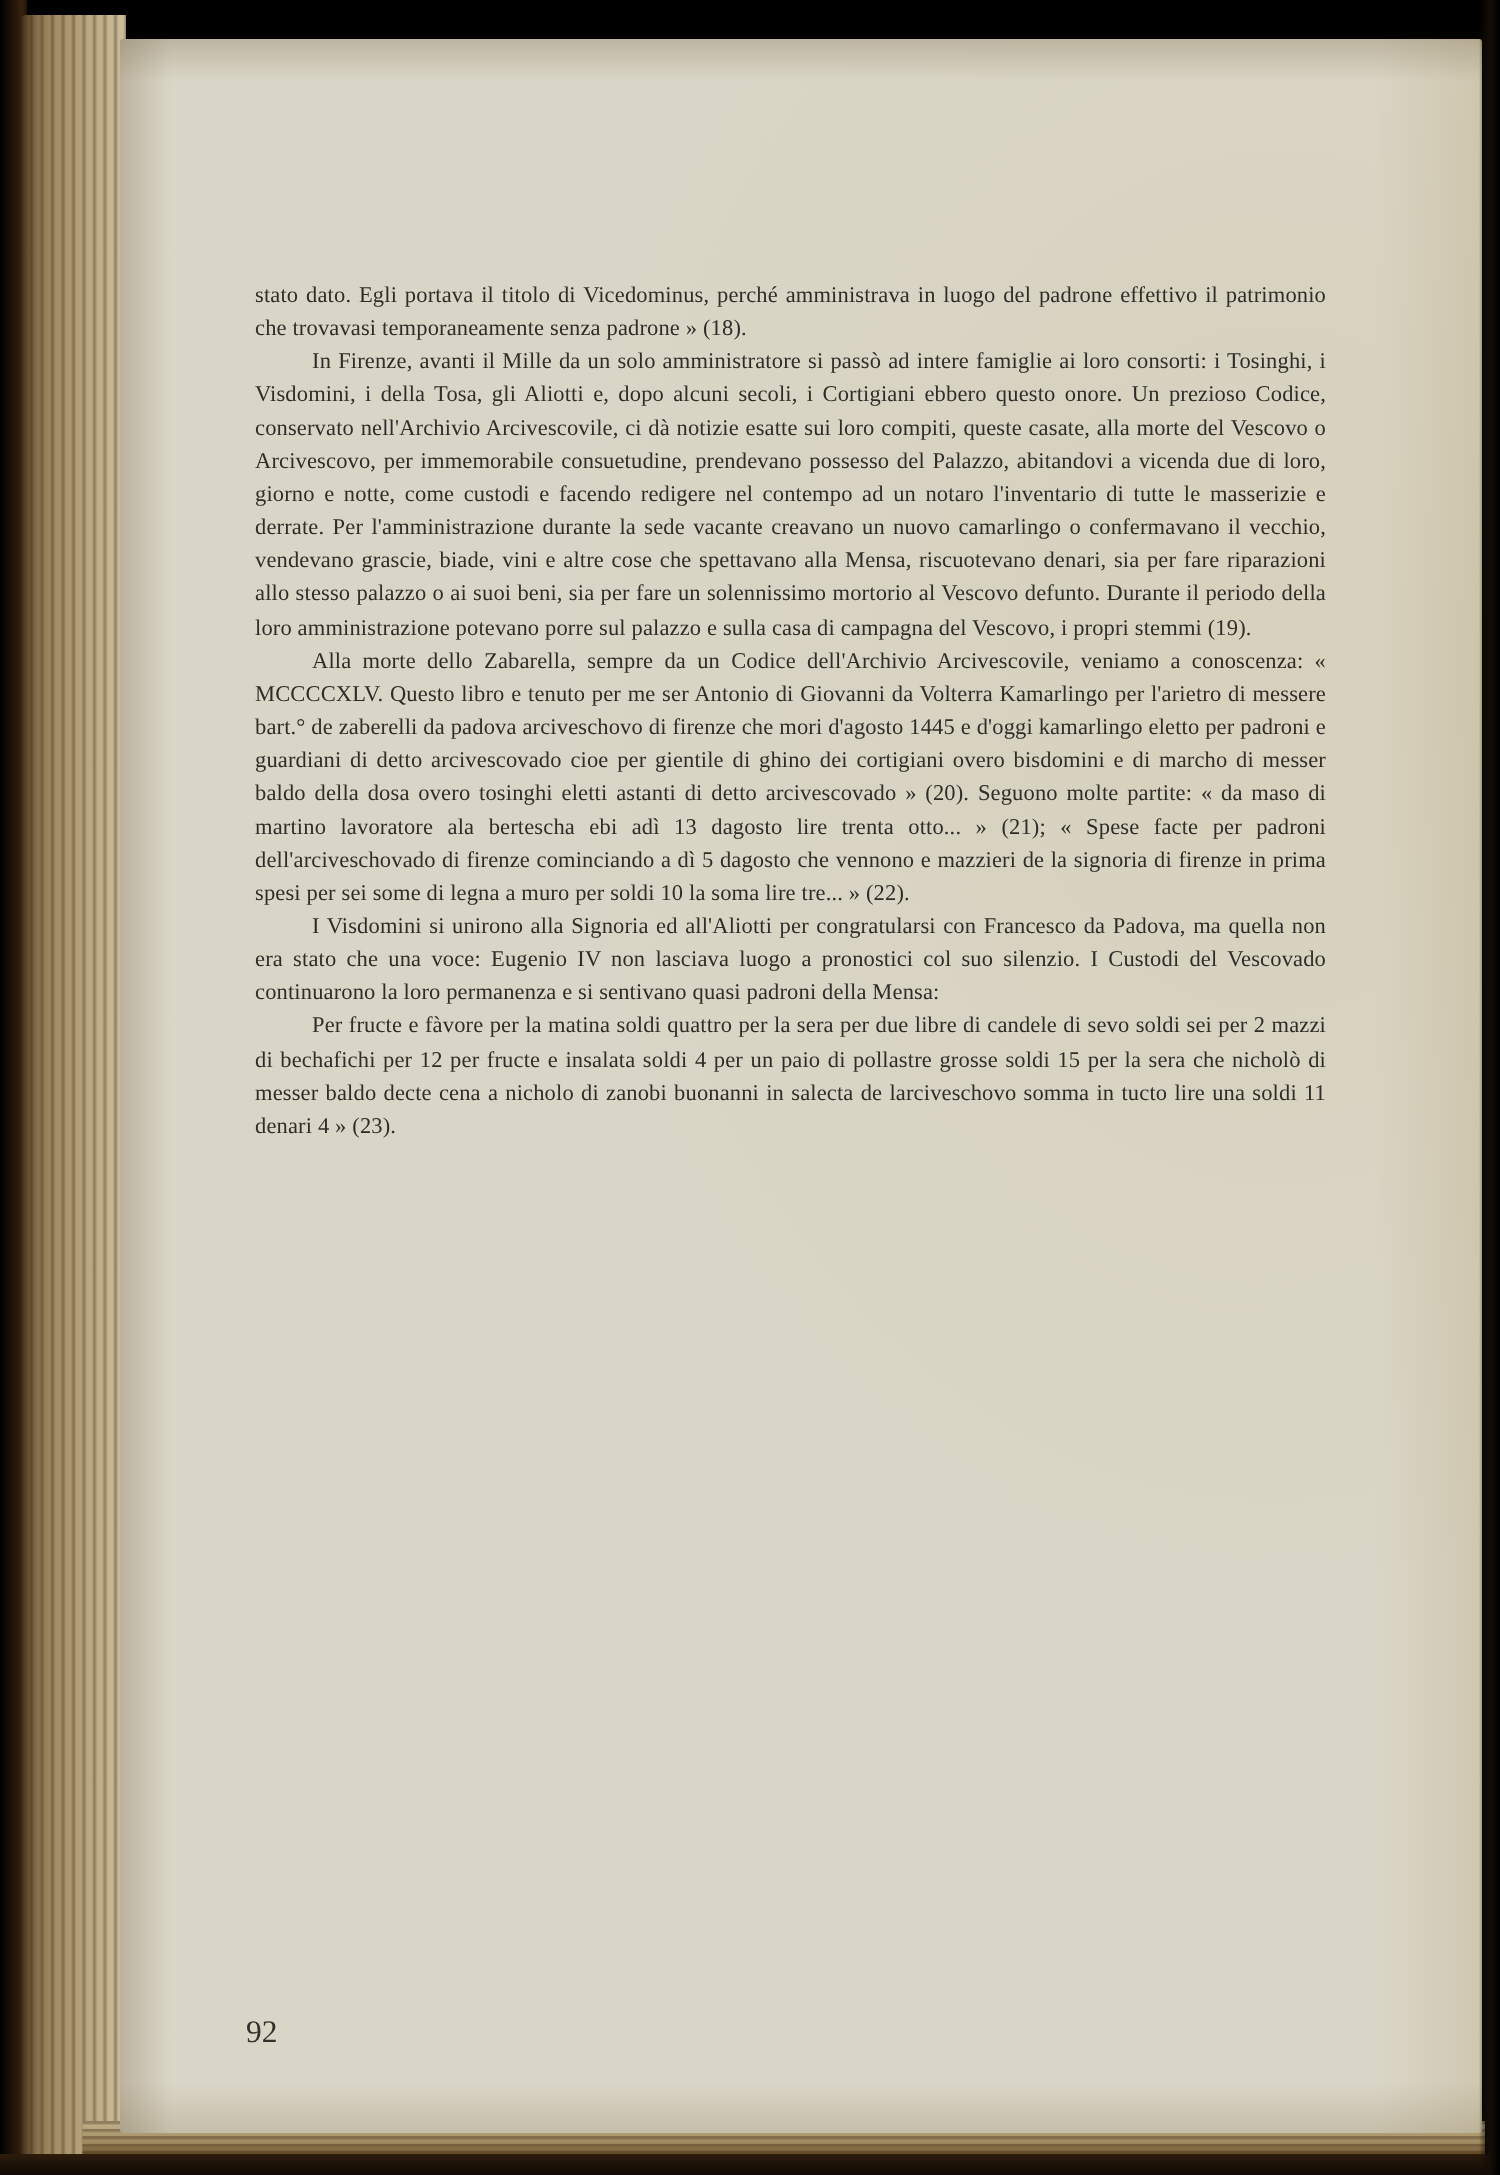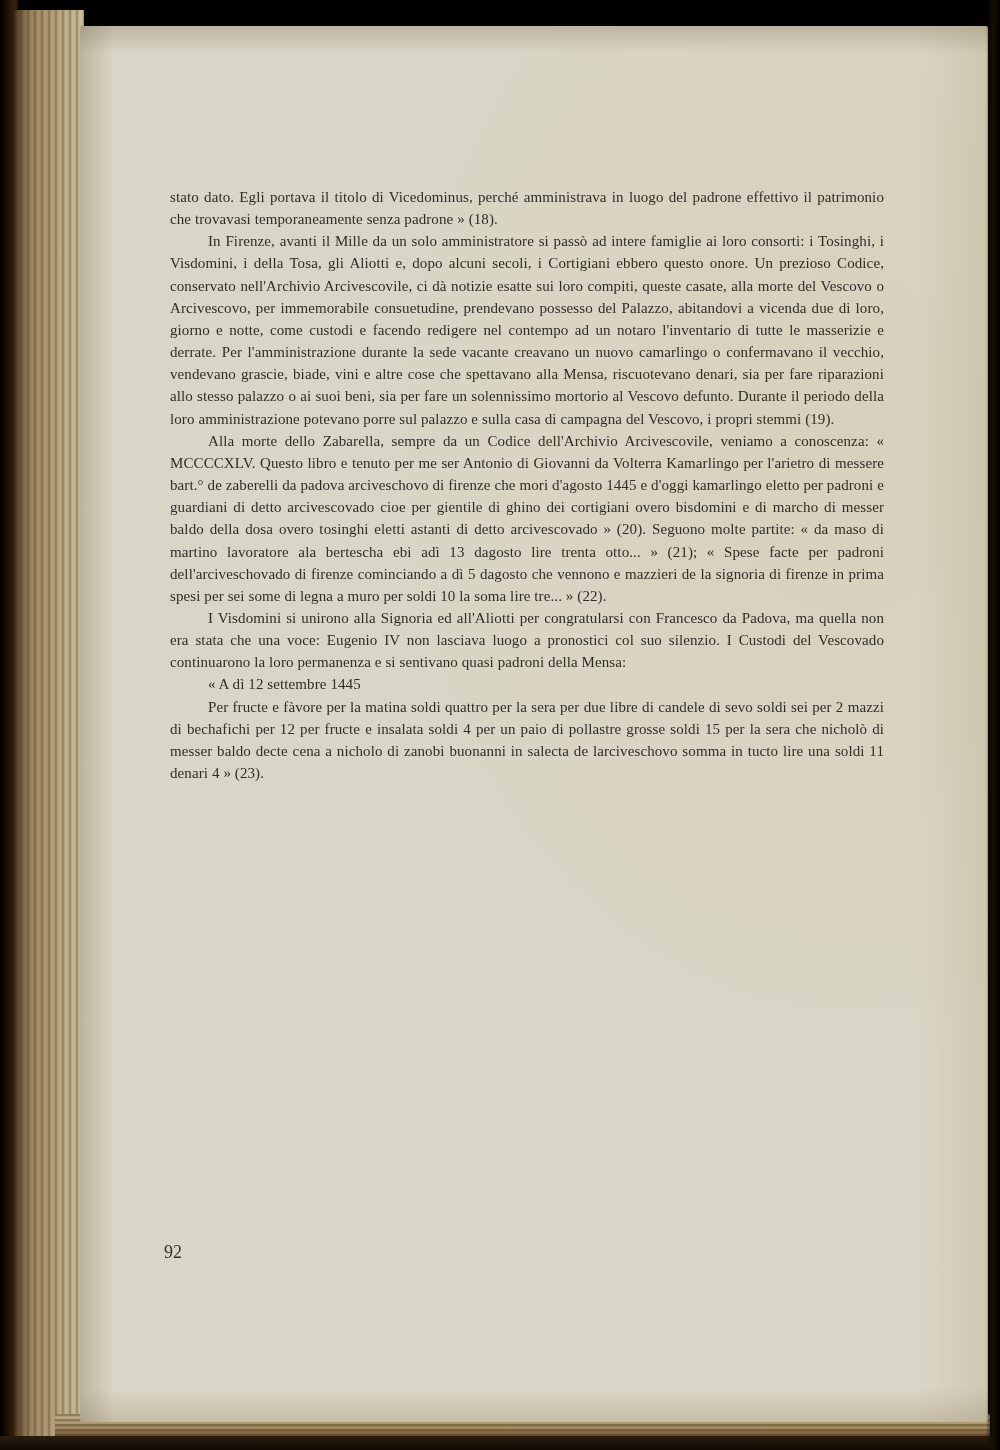--- a/index.html
+++ b/index.html
@@ -85,42 +85,41 @@
     font-size: 15px;
     line-height: 22.15px;
     color: #2f2d28;
     text-align: justify;
     letter-spacing: 0.1px;
   }
   .para { text-indent: 38px; }
   .para.no-indent { text-indent: 0; }
 
   .page-number {
-    position: absolute; left: 84px; top: 1216px;
-    font-size: 18px; color: #33312b;
+    position: absolute; left: 84px; top: 1316px;
+    font-size: 21px; color: #33312b;
   }
 </style>
 </head>
 <body>
 
 <div class="scan">
 
   <div class="top-bar"></div>
   <div class="binding-left"></div>
   <div class="page-edges-left"></div>
   <div class="page-edges-bottom"></div>
   <div class="binding-bottom"></div>
 
   <div class="page">
     <div class="text-block">
       <p class="para no-indent">stato dato. Egli portava il titolo di Vicedominus, perché amministrava in luogo del padrone effettivo il patrimonio che trovavasi temporaneamente senza padrone » (18).</p>
       <p class="para">In Firenze, avanti il Mille da un solo amministratore si passò ad intere famiglie ai loro consorti: i Tosinghi, i Visdomini, i della Tosa, gli Aliotti e, dopo alcuni secoli, i Cortigiani ebbero questo onore. Un prezioso Codice, conservato nell'Archivio Arcivescovile, ci dà notizie esatte sui loro compiti, queste casate, alla morte del Vescovo o Arcivescovo, per immemorabile consuetudine, prendevano possesso del Palazzo, abitandovi a vicenda due di loro, giorno e notte, come custodi e facendo redigere nel contempo ad un notaro l'inventario di tutte le masserizie e derrate. Per l'amministrazione durante la sede vacante creavano un nuovo camarlingo o confermavano il vecchio, vendevano grascie, biade, vini e altre cose che spettavano alla Mensa, riscuotevano denari, sia per fare riparazioni allo stesso palazzo o ai suoi beni, sia per fare un solennissimo mortorio al Vescovo defunto. Durante il periodo della loro amministrazione potevano porre sul palazzo e sulla casa di campagna del Vescovo, i propri stemmi (19).</p>
       <p class="para">Alla morte dello Zabarella, sempre da un Codice dell'Archivio Arcivescovile, veniamo a conoscenza: « MCCCCXLV. Questo libro e tenuto per me ser Antonio di Giovanni da Volterra Kamarlingo per l'arietro di messere bart.° de zaberelli da padova arciveschovo di firenze che mori d'agosto 1445 e d'oggi kamarlingo eletto per padroni e guardiani di detto arcivescovado cioe per gientile di ghino dei cortigiani overo bisdomini e di marcho di messer baldo della dosa overo tosinghi eletti astanti di detto arcivescovado » (20). Seguono molte partite: « da maso di martino lavoratore ala bertescha ebi adì 13 dagosto lire trenta otto... » (21); « Spese facte per padroni dell'arciveschovado di firenze cominciando a dì 5 dagosto che vennono e mazzieri de la signoria di firenze in prima spesi per sei some di legna a muro per soldi 10 la soma lire tre... » (22).</p>
-      <p class="para">I Visdomini si unirono alla Signoria ed all'Aliotti per congratularsi con Francesco da Padova, ma quella non era stata che una voce: Eugenio IV non lasciava luogo a pronostici col suo silenzio. I Custodi del Vescovado continuarono la loro permanenza e si sentivano quasi padroni della Mensa:</p>
-      <p class="para">« A dì 12 settembre 1445</p>
+      <p class="para">I Visdomini si unirono alla Signoria ed all'Aliotti per congratularsi con Francesco da Padova, ma quella non era stato che una voce: Eugenio IV non lasciava luogo a pronostici col suo silenzio. I Custodi del Vescovado continuarono la loro permanenza e si sentivano quasi padroni della Mensa:</p>
       <p class="para">Per fructe e fàvore per la matina soldi quattro per la sera per due libre di candele di sevo soldi sei per 2 mazzi di bechafichi per 12 per fructe e insalata soldi 4 per un paio di pollastre grosse soldi 15 per la sera che nicholò di messer baldo decte cena a nicholo di zanobi buonanni in salecta de larciveschovo somma in tucto lire una soldi 11 denari 4 » (23).</p>
     </div>
     <div class="page-number">92</div>
   </div>
 
   <div class="edge-right"></div>
 
 </div>
 
 </body></html>

